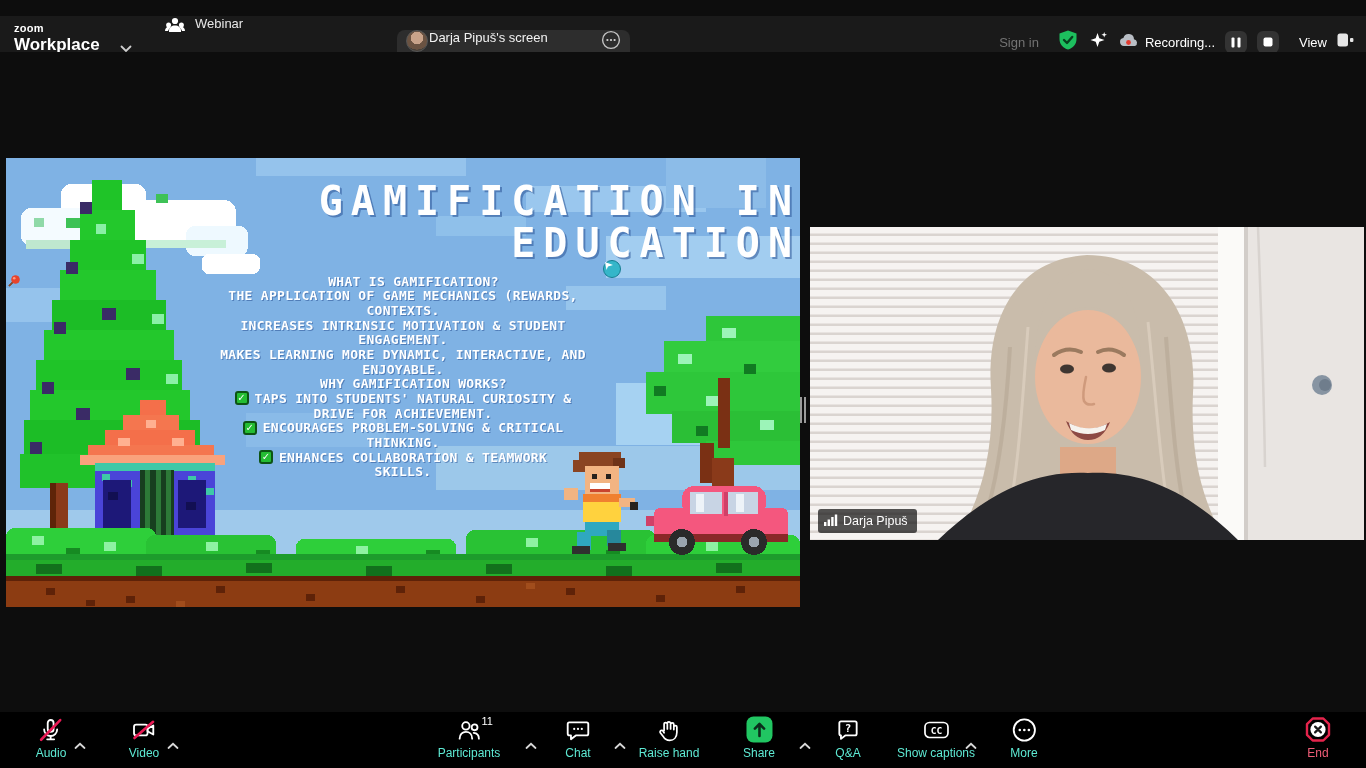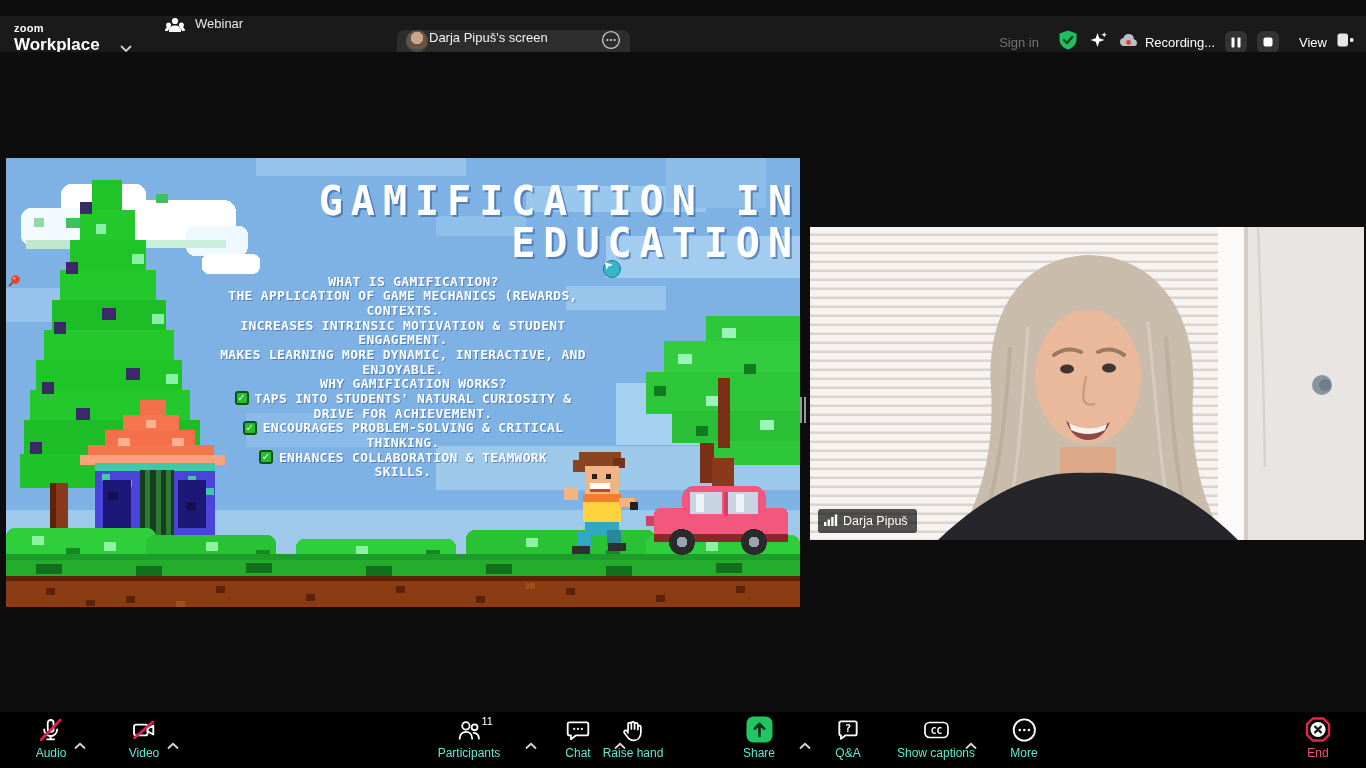--- a/index.html
+++ b/index.html
@@ -530,21 +530,21 @@
       </svg>
     </span>
     <span class="lbl">Chat</span>
   </div>
   <span class="chev" style="left:620px">
     <svg width="13" height="8" viewBox="0 0 13 8">
         <polyline points="2,6 6.5,1.8 11,6" fill="none" stroke="#d8d8d8" stroke-width="1.8" stroke-linecap="round"></polyline>
       </svg>
   </span>
 
-  <div class="tbtn" style="left:633px">
+  <div class="tbtn" style="left:669px">
     <span class="ic">
       <svg width="26" height="26" viewBox="0 0 24 24" fill="none" stroke="#fff" stroke-width="1.6" stroke-linecap="round" stroke-linejoin="round">
         <path d="M7.8,12.5 V6.6 a1.5,1.5 0 0 1 3,0 V11 M10.8,6 a1.5,1.5 0 0 1 3,0 V11 M13.8,7 a1.5,1.5 0 0 1 3,0 V11.6 M16.8,9.3 a1.4,1.4 0 0 1 2.8,0 V14 c0,4.8 -2.9,7.6 -6.6,7.6 c-3.1,0 -4.8,-1.3 -6.2,-3.9 L4.3,14.6 a1.5,1.5 0 0 1 2.6,-1.5 l0.9,1.5"></path>
       </svg>
     </span>
     <span class="lbl">Raise hand</span>
   </div>
 
   <div class="tbtn" style="left:759px">
     <span class="ic">

